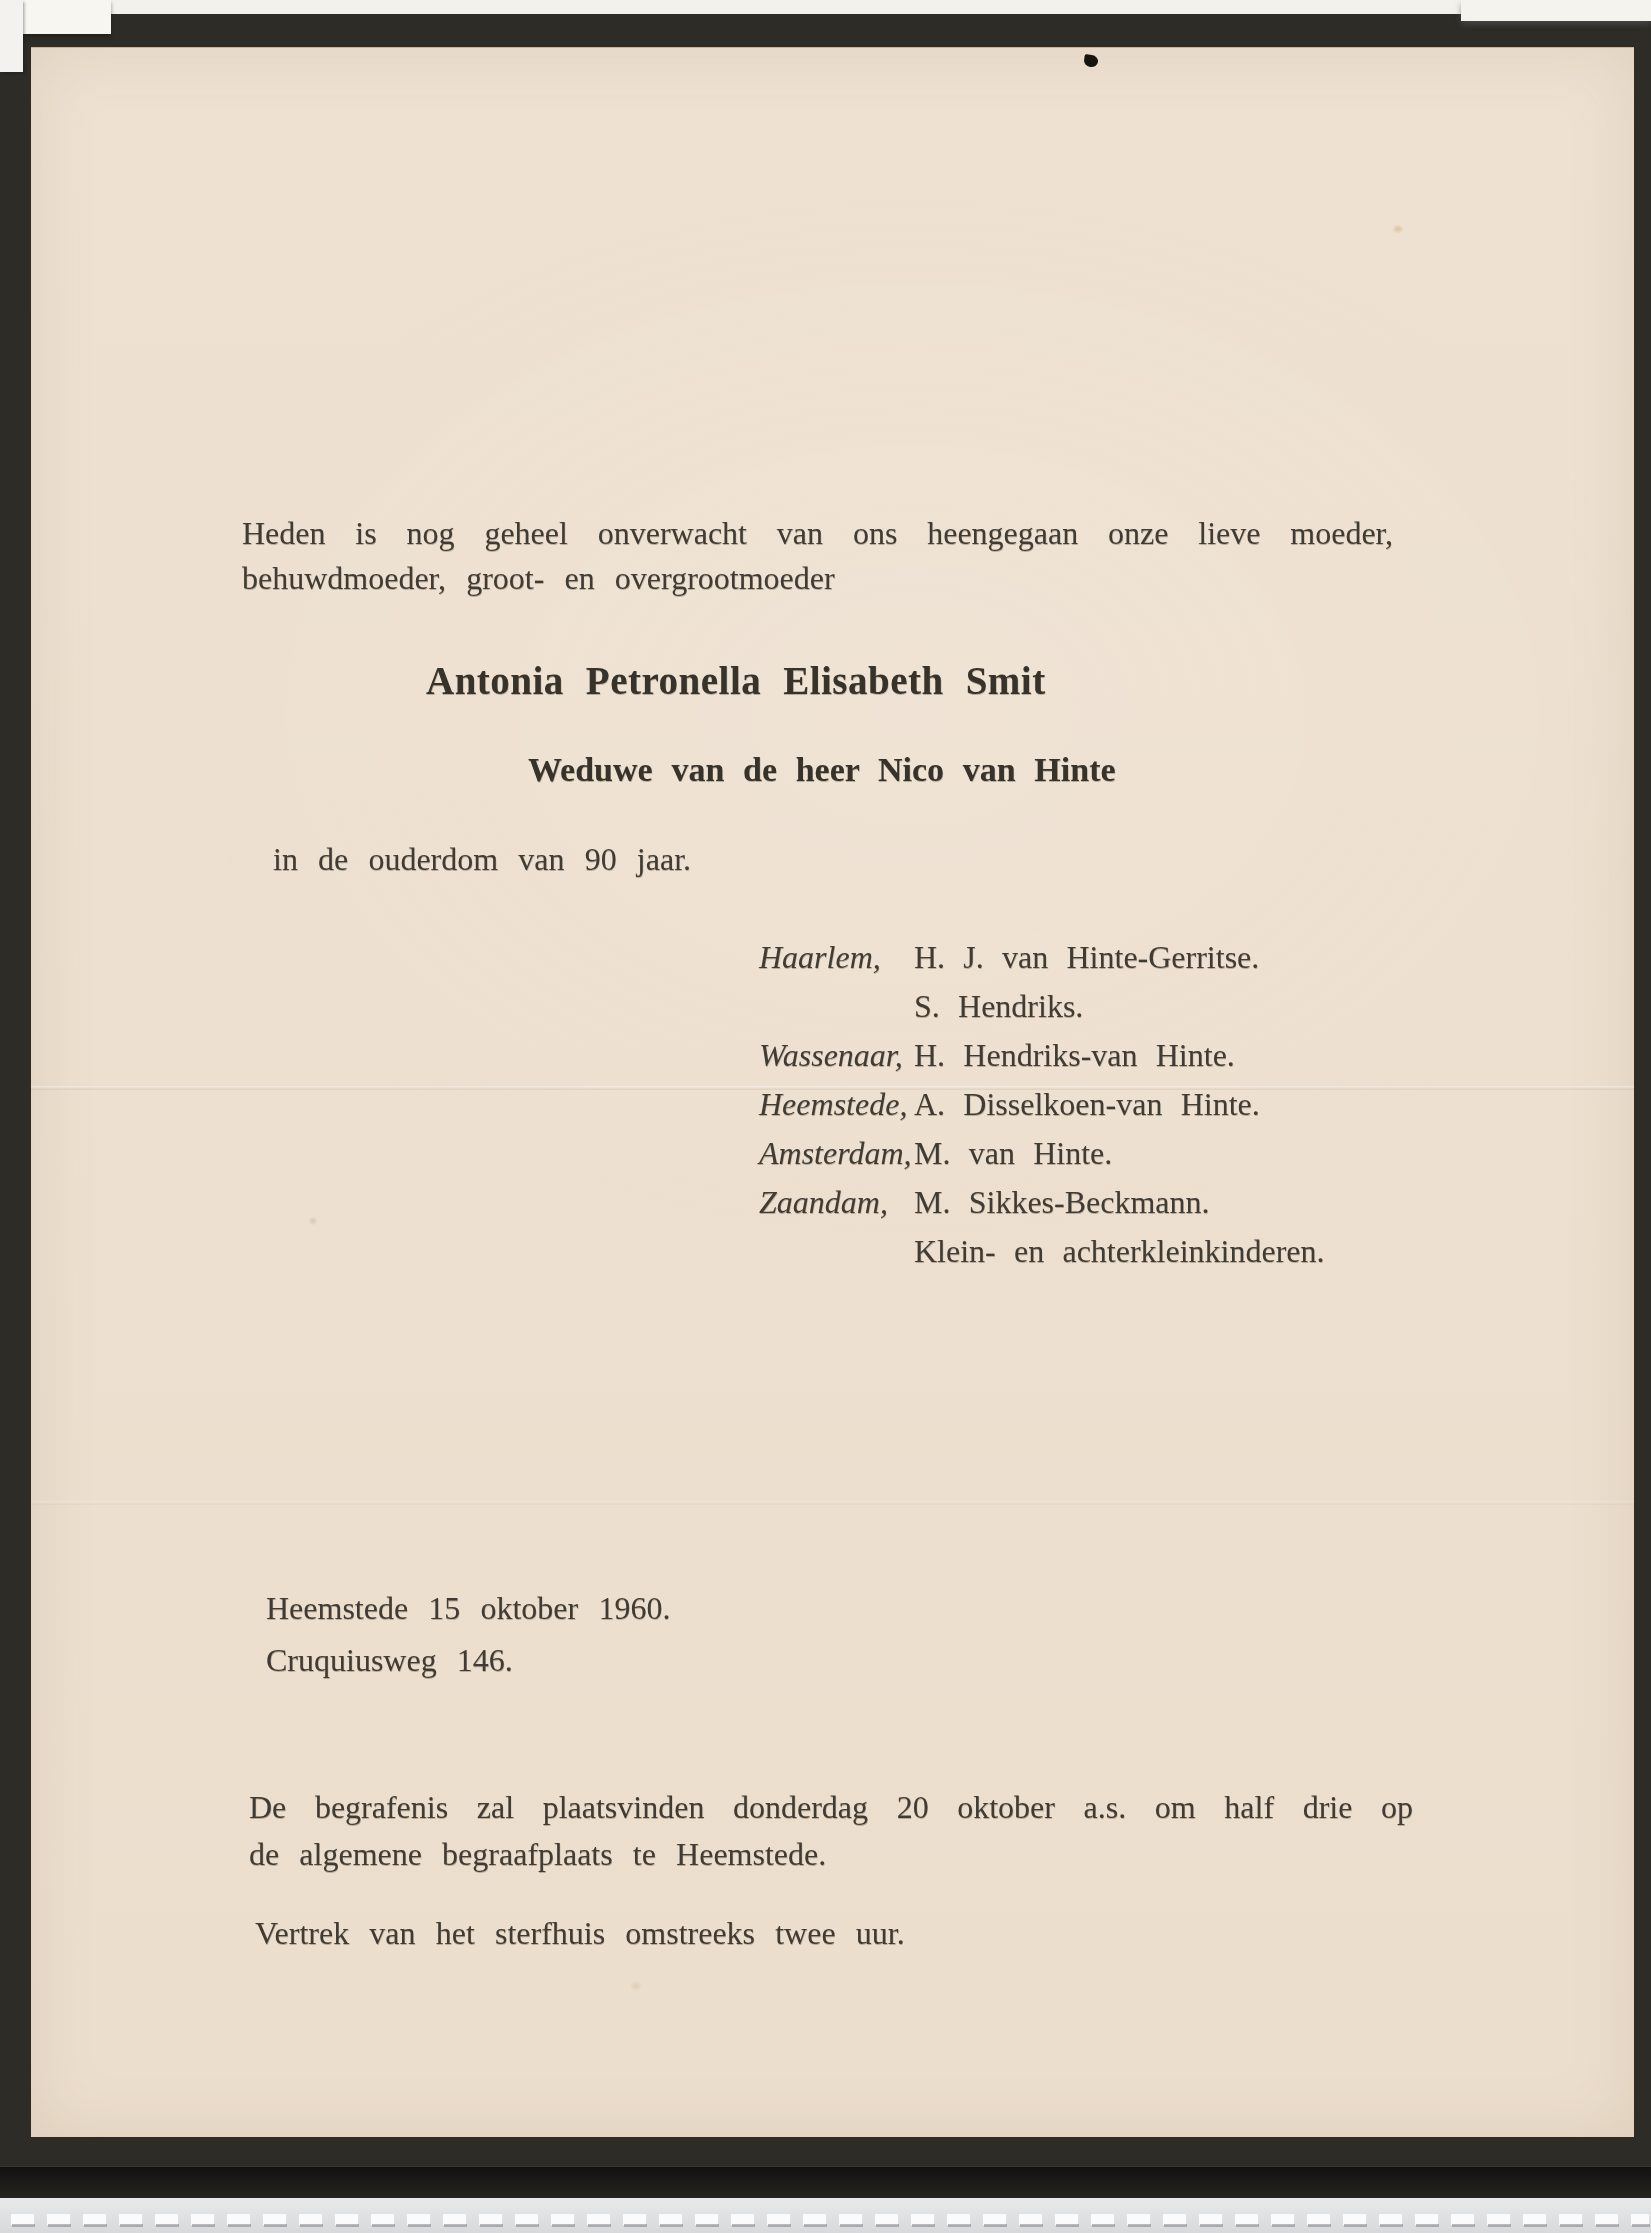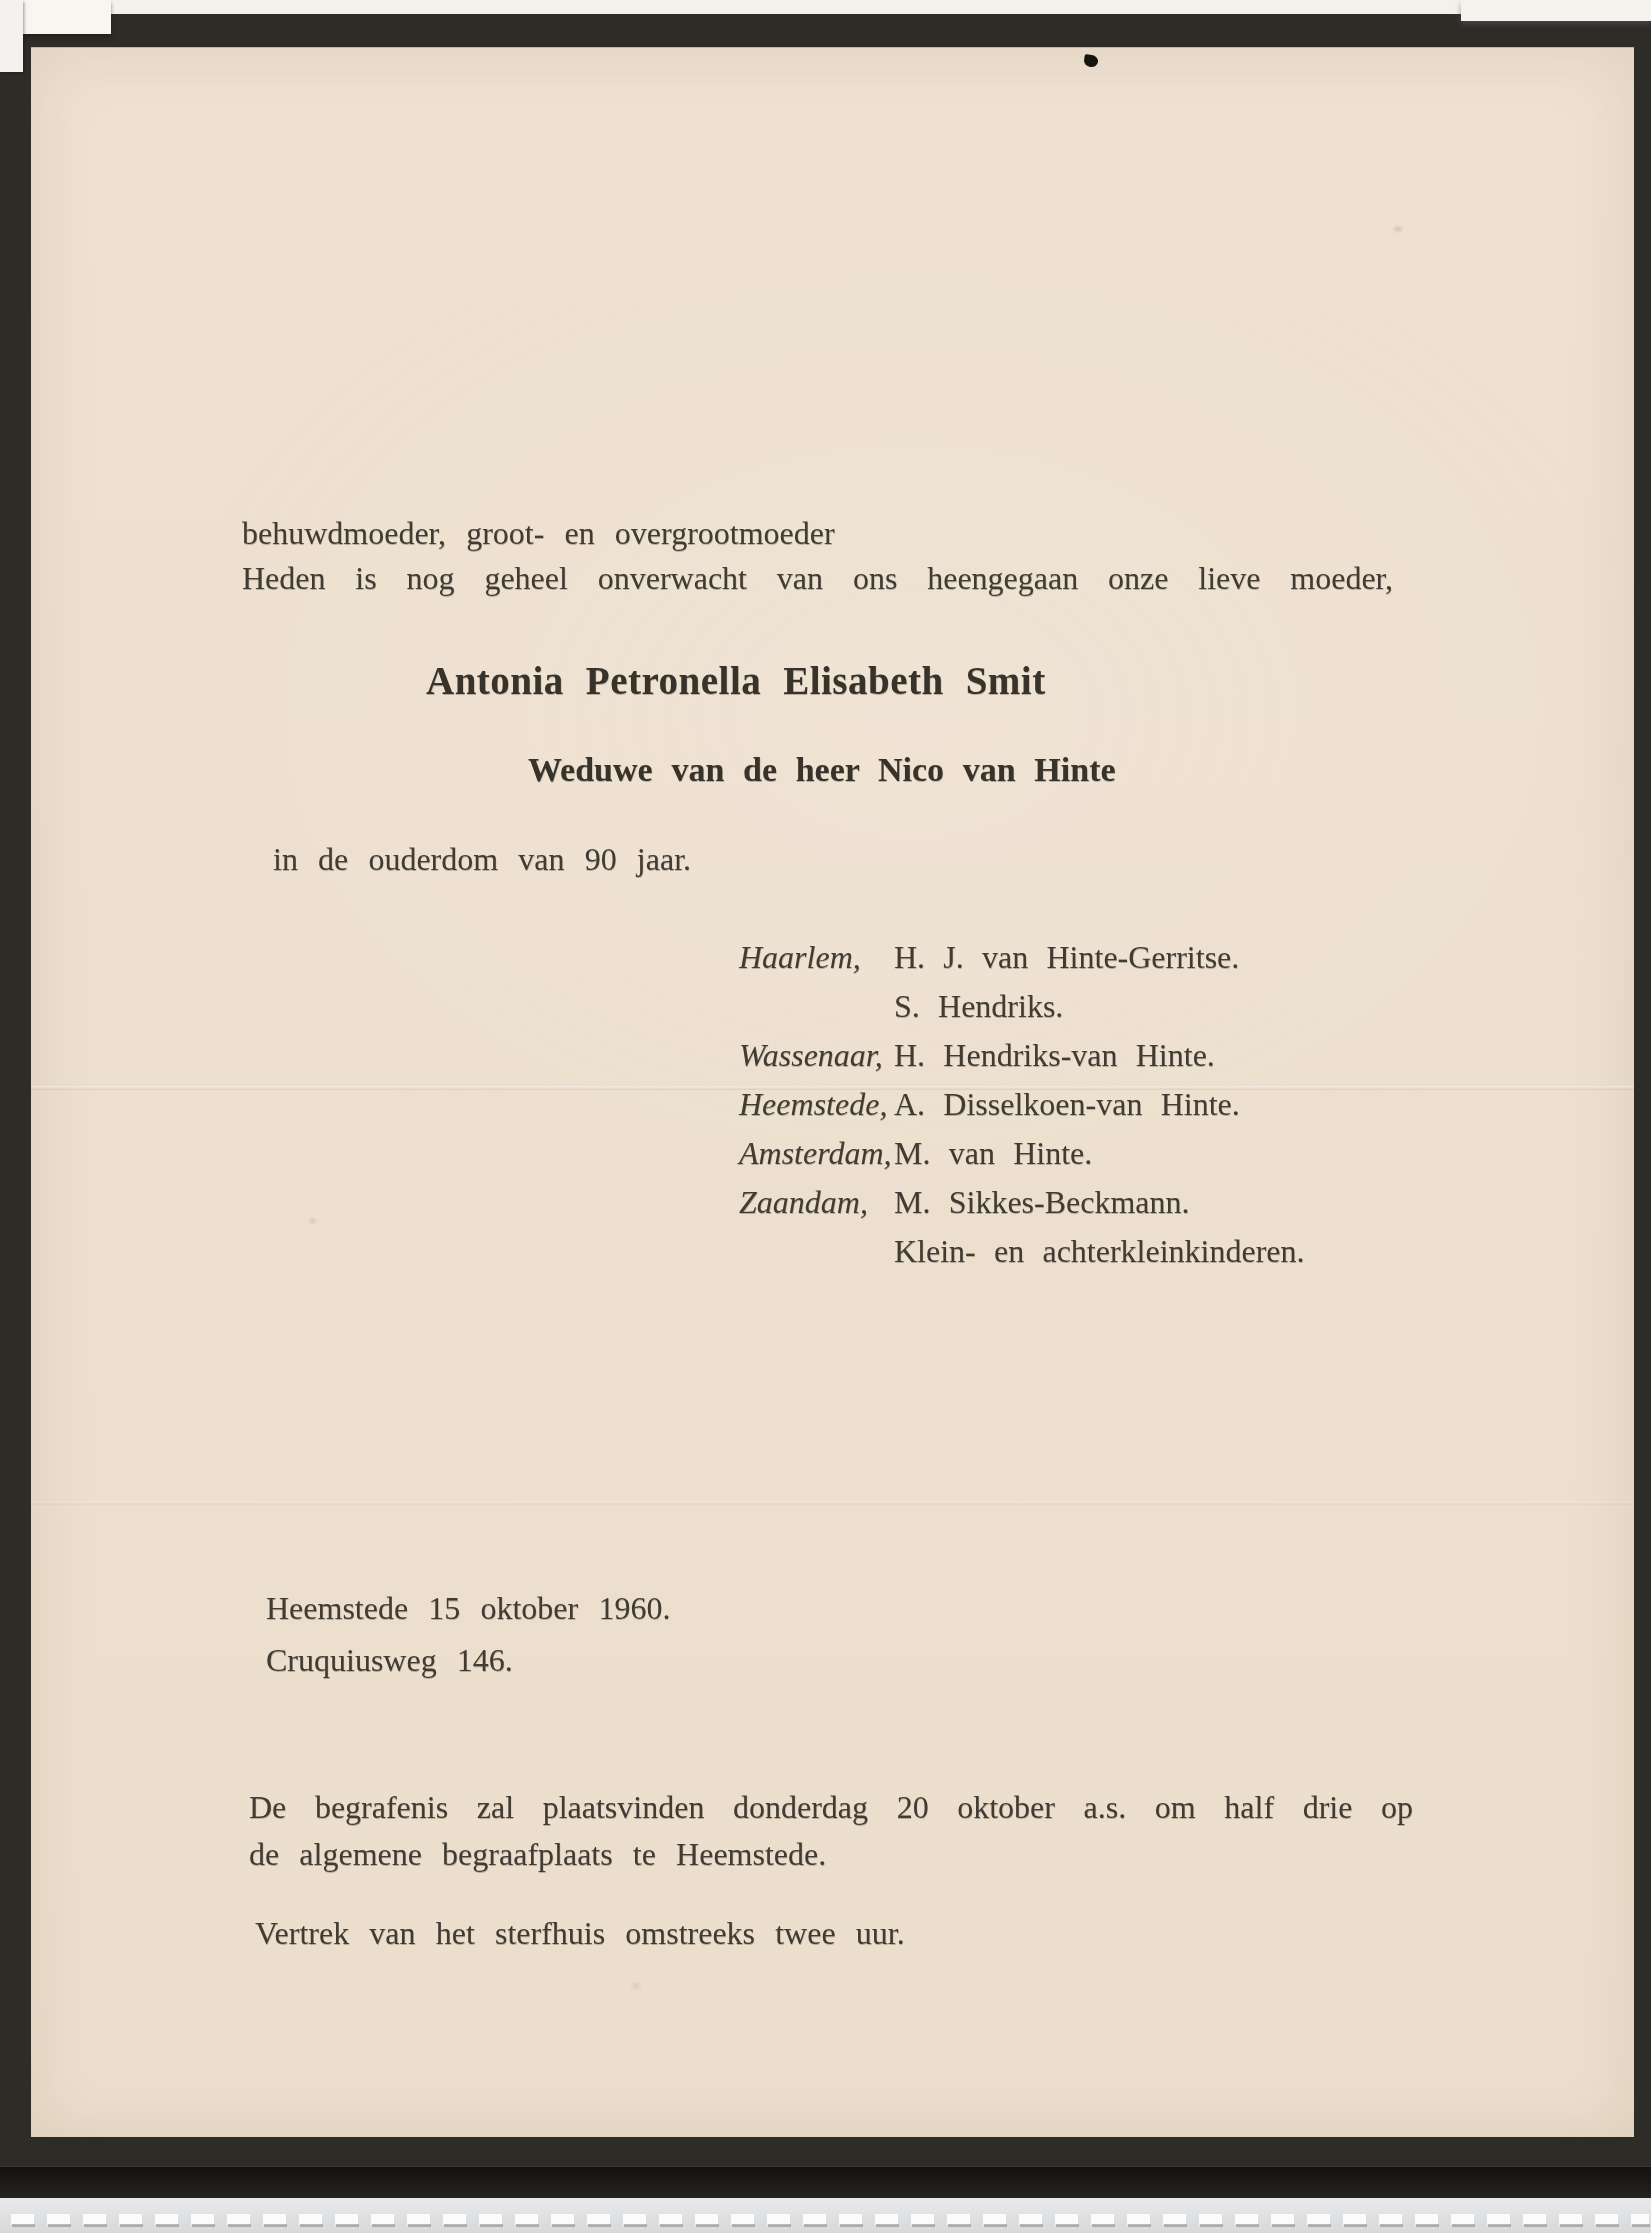--- a/index.html
+++ b/index.html
@@ -51,21 +51,21 @@
 
   .intro{left:211px;top:431px;width:1151px;}
   .deceased{left:395px;top:580px;font-size:39px;line-height:53px;font-weight:bold;
     letter-spacing:0.5px;word-spacing:.30em;color:#37332b;}
   .widow{left:497px;top:673px;font-size:34px;line-height:41px;font-weight:bold;
     word-spacing:.30em;color:#37332b;}
   .age{left:242px;top:757px;}
 
   .relatives{left:708px;top:885px;line-height:49px;}
   .rel-row{display:flex;}
-  .city{width:155px;font-style:italic;word-spacing:.18em;flex:none;}
+  .city{width:155px;font-style:italic;word-spacing:.18em;flex:none;margin-left:20px;}
   .rname{word-spacing:.32em;white-space:nowrap;}
 
   .place-date{left:235px;top:1506px;}
   .address{left:235px;top:1558px;}
   .funeral{left:218px;top:1704px;width:1164px;line-height:47px;}
   .departure{left:224px;top:1831px;}
 
   
   .edge-band{position:absolute;left:0;top:2166px;width:1652px;height:32px;
     background:linear-gradient(#12110f,#26251f);border-top:1.9px solid #3a3832;}
@@ -86,22 +86,22 @@
   <div class="tab-left2"></div>
   <div class="tab-right"></div>
 
   <div class="paper">
 
     <div class="crease c1"></div>
     <div class="crease c2"></div>
     <div class="speck"></div>
 
     <p class="txt intro">
+      <span class="line just">Heden is nog geheel onverwacht van ons heengegaan onze lieve moeder,</span>
       <span class="line">behuwdmoeder, groot- en overgrootmoeder</span>
-      <span class="line just">Heden is nog geheel onverwacht van ons heengegaan onze lieve moeder,</span>
     </p>
 
     <h1 class="txt deceased">Antonia Petronella Elisabeth Smit</h1>
     <h2 class="txt widow">Weduwe van de heer Nico van Hinte</h2>
 
     <p class="txt age">in de ouderdom van 90 jaar.</p>
 
     <div class="txt relatives">
       <div class="rel-row">
         <span class="city">Haarlem,</span>

